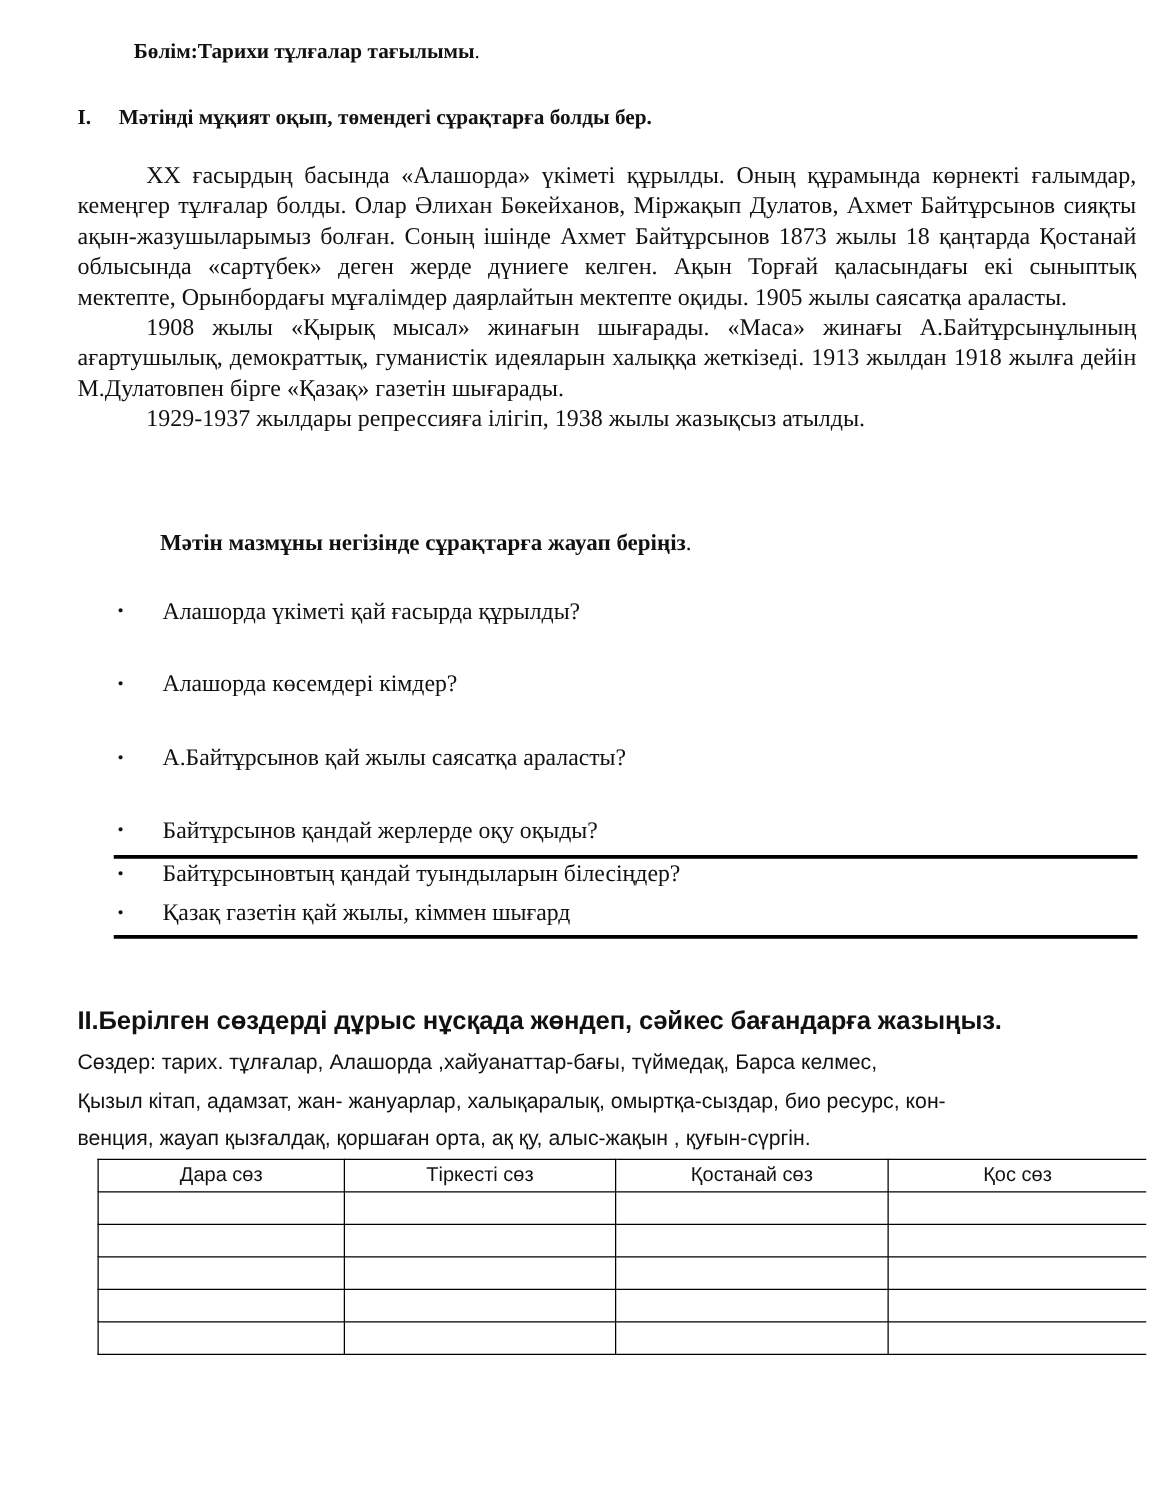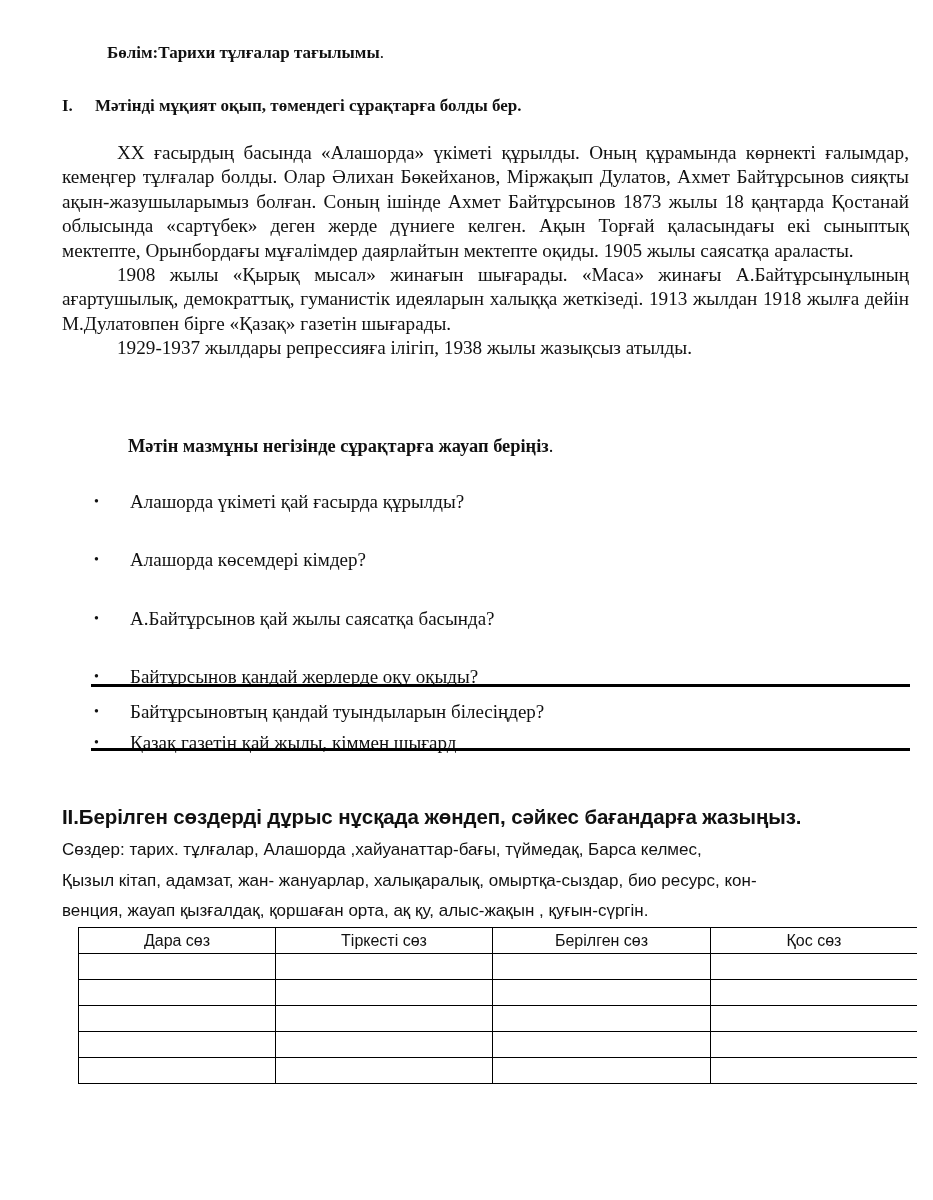--- a/index.html
+++ b/index.html
@@ -9,21 +9,20 @@
     }
     body {
       width: 933px;
       height: 1200px;
       position: relative;
       overflow: hidden;
       color: #111111;
     }
     .serif {
       font-family: "Liberation Serif", "DejaVu Serif", serif;
-      margin-top: 12px;
     }
     .sans {
       font-family: "Liberation Sans", "DejaVu Sans", sans-serif;
     }
     .abs { position: absolute; }
 
     
     #section-title {
       left: 107px;
       top: 31px;
@@ -156,21 +155,21 @@
 <div class="abs question serif" style="top:479px;">
   <span class="bullet">•</span>
   <span>Алашорда үкіметі қай ғасырда құрылды?</span>
 </div>
 <div class="abs question serif" style="top:537px;">
   <span class="bullet">•</span>
   <span>Алашорда көсемдері кімдер?</span>
 </div>
 <div class="abs question serif" style="top:596px;">
   <span class="bullet">•</span>
-  <span>А.Байтұрсынов қай жылы саясатқа басында?</span>
+  <span>А.Байтұрсынов қай жылы саясатқа араласты?</span>
 </div>
 <div class="abs question serif" style="top:654px;">
   <span class="bullet">•</span>
   <span>Байтұрсынов қандай жерлерде оқу оқыды?</span>
 </div>
 <div class="rule" style="top:684px;"></div>
 <div class="abs question serif" style="top:689px;">
   <span class="bullet">•</span>
   <span>Байтұрсыновтың қандай туындыларын білесіңдер?</span>
 </div>
@@ -184,21 +183,21 @@
 
 <div class="abs words-line sans" style="top:840px;">Сөздер:  тарих. тұлғалар,  Алашорда ,хайуанаттар-бағы, түймедақ,  Барса келмес,</div>
 <div class="abs words-line sans" style="top:871px;">Қызыл кітап, адамзат, жан- жануарлар, халықаралық, омыртқа-сыздар,  био ресурс, кон-</div>
 <div class="abs words-line sans" style="top:901px;">венция, жауап қызғалдақ, қоршаған орта, ақ қу, алыс-жақын , қуғын-сүргін.</div>
 
 <table id="sort-table" class="sans">
   <thead>
     <tr>
       <th class="c1">Дара сөз</th>
       <th class="c2">Тіркесті сөз</th>
-      <th class="c3">Берілген сөз</th>
+      <th class="c3">Қостанай сөз</th>
       <th class="c4">Қос сөз</th>
     </tr>
   </thead>
   <tbody>
     <tr>
       <td></td>
       <td></td>
       <td></td>
       <td></td>
     </tr>

